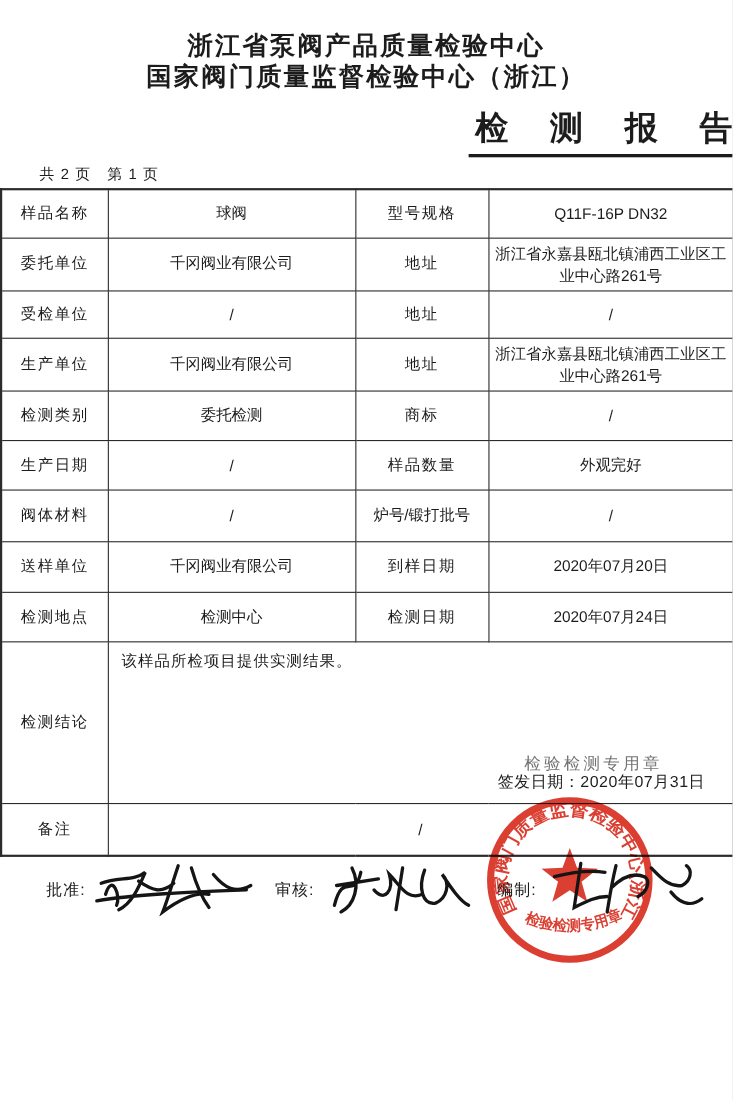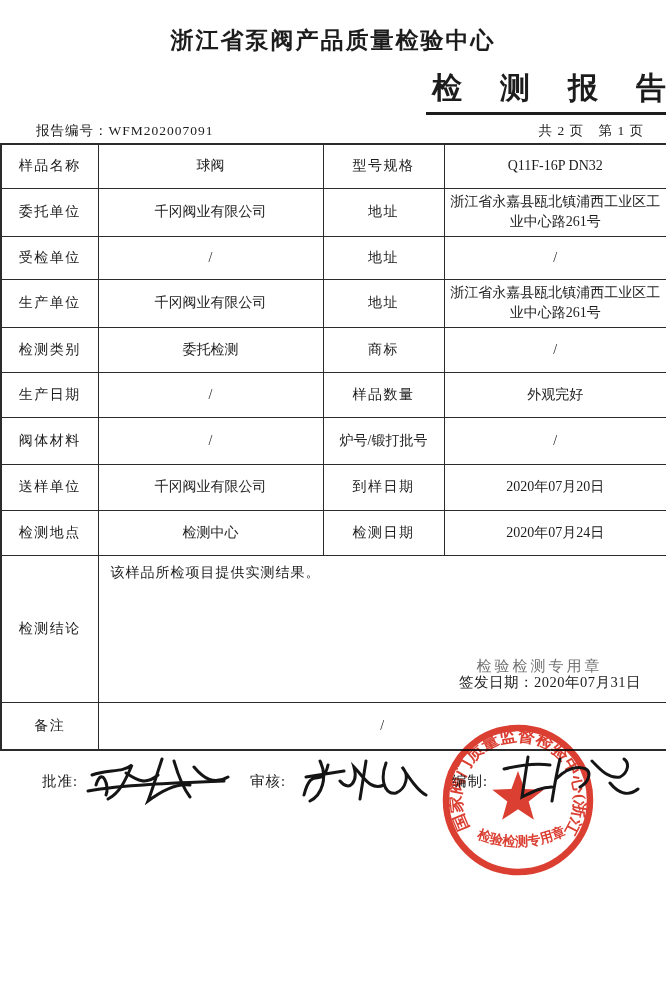--- a/index.html
+++ b/index.html
@@ -1,18 +1,18 @@
 <!DOCTYPE html>
 <html><head>
 <meta charset="utf-8">
 <style>
   html,body{margin:0;padding:0;background:#e8e8e8;}
   .page{
     position:relative;width:666px;height:1000px;margin:0 auto;background:#ffffff;
-    font-family:Liberation Serif, serif;color:#1c1c1c;overflow:hidden;
+    font-family:Liberation Sans, sans-serif;color:#1c1c1c;overflow:hidden;
   }
   
   .org-title{text-align:center;font-weight:bold;font-size:23px;letter-spacing:2px;line-height:1.22;}
   .org-title.first{padding-top:27px;}
   .report-title-wrap{text-align:right;margin-top:13px;}
   .report-title{
     display:inline-block;font-size:30px;font-weight:bold;
     letter-spacing:38px;margin-right:-38px;text-indent:6px;
     border-bottom:3px solid #1c1c1c;padding-bottom:3px;
   }
@@ -44,25 +44,25 @@
   .sig-group .sig-label{font-size:14.5px;letter-spacing:1px;white-space:nowrap;}
   .g1{left:42px;}  .g2{left:250px;}  .g3{left:452px;}
   .sig-svg{margin-left:4px;margin-top:-6px;}
 </style>
 </head>
 <body>
 
 <div class="page">
 
   <div class="org-title first">浙江省泵阀产品质量检验中心</div>
+  <div class="org-title">国家阀门质量监督检验中心（浙江）</div>
   <div class="report-title-wrap">
     <span class="report-title">检测报告</span>
   </div>
   <div class="meta-row">
-    <span><span>报告编号：</span><span>WFM202007091</span></span>
     <span>共 2 页　第 1 页</span>
   </div>
 
   <table class="report">
     <colgroup>
         <col style="width:97px">
         <col style="width:225px">
         <col style="width:121px">
         <col style="width:223px">
       </colgroup>

